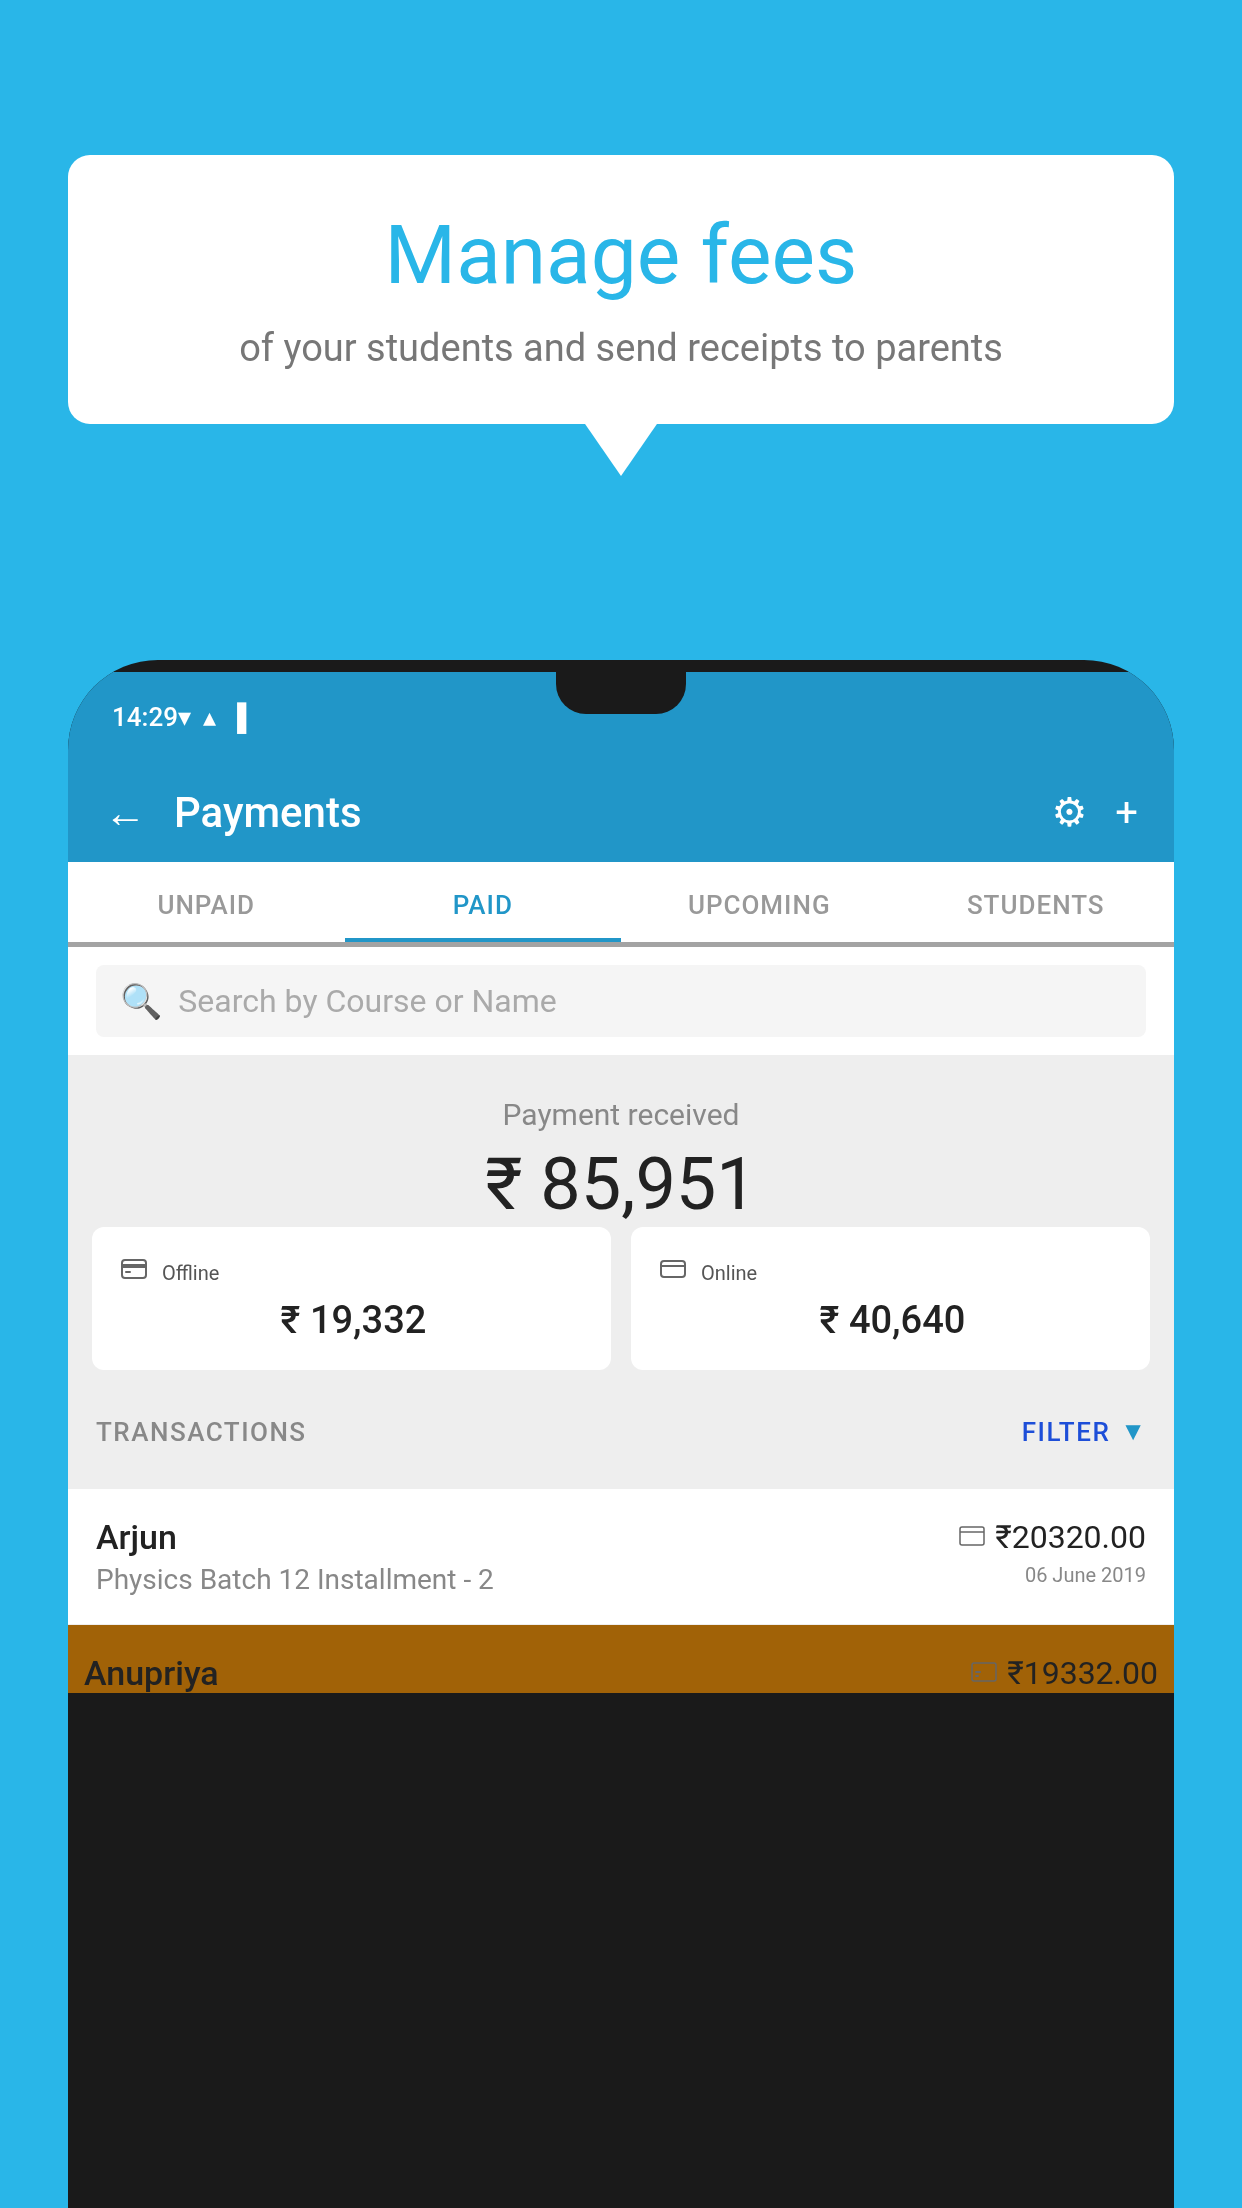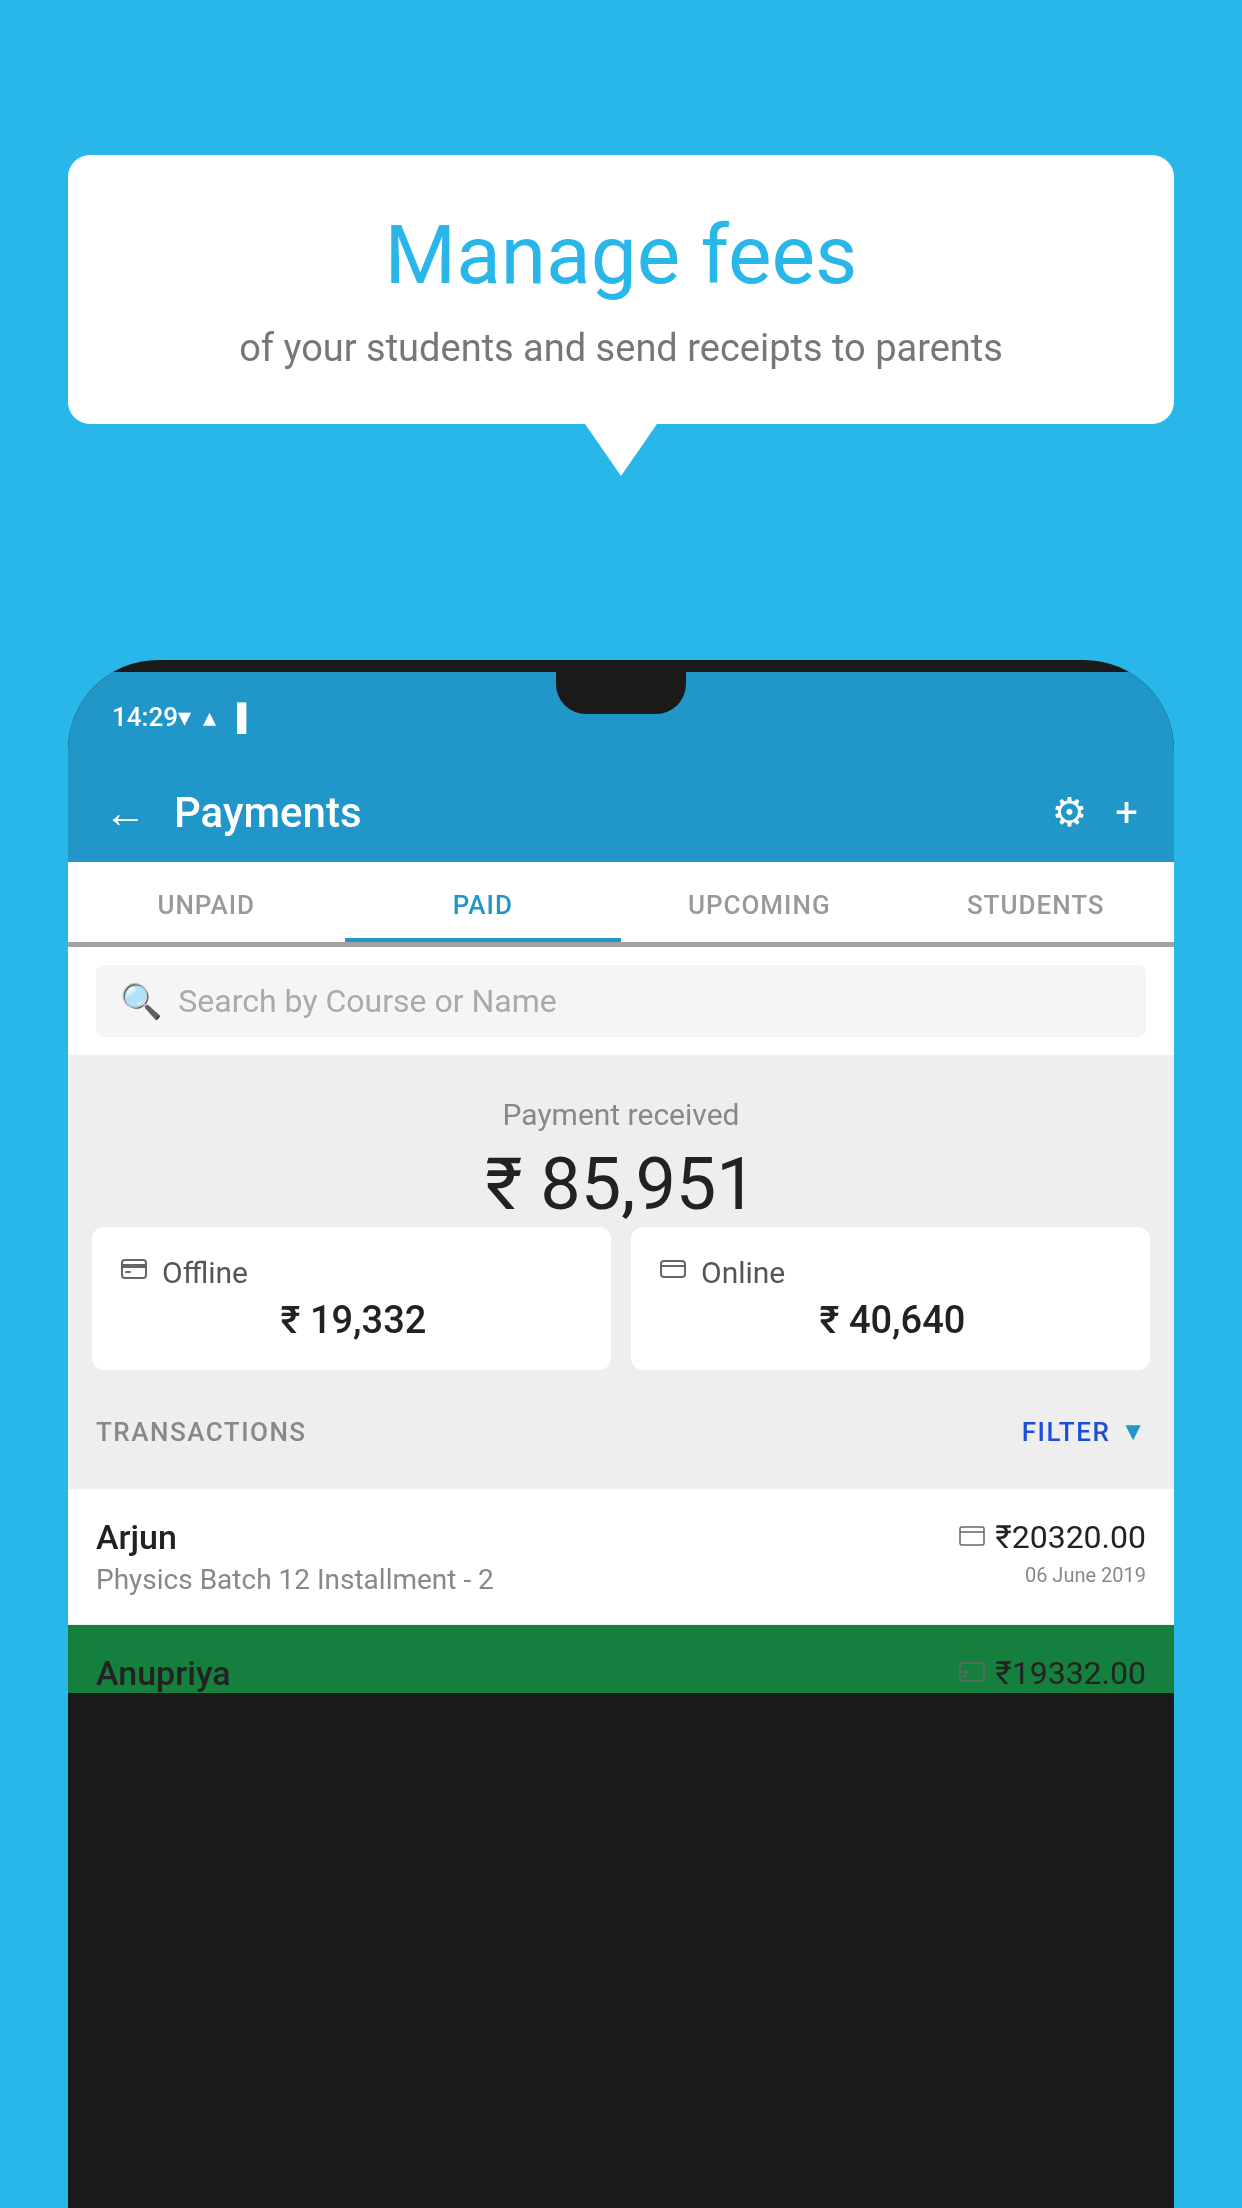--- a/index.html
+++ b/index.html
@@ -241,21 +241,21 @@
       align-items: center;
       gap: 14px;
     }
 
     .card-icon {
       font-size: 30px;
       color: #666666;
     }
 
     .card-type {
-      font-size: 30px;
+      font-size: 20px;
       color: #555555;
     }
 
     .card-amount {
       font-size: 38px;
       font-weight: 500;
       color: #222222;
       padding-left: 4px;
     }
 
@@ -344,22 +344,22 @@
       color: #888888;
     }
 
     .transaction-date {
       font-size: 20px;
       color: #888888;
     }
 
     
     .transaction-item-partial {
-      padding: 28px 28px 0;
-      background: #15803d;
+      padding: 28px 16px 0;
+      background: #a16207;
     }
   </style>
 </head>
 <body>
 
 <div class="speech-bubble">
   <div class="bubble-title">Manage fees</div>
   <div class="bubble-subtitle">of your students and send receipts to parents</div>
 </div>
 

